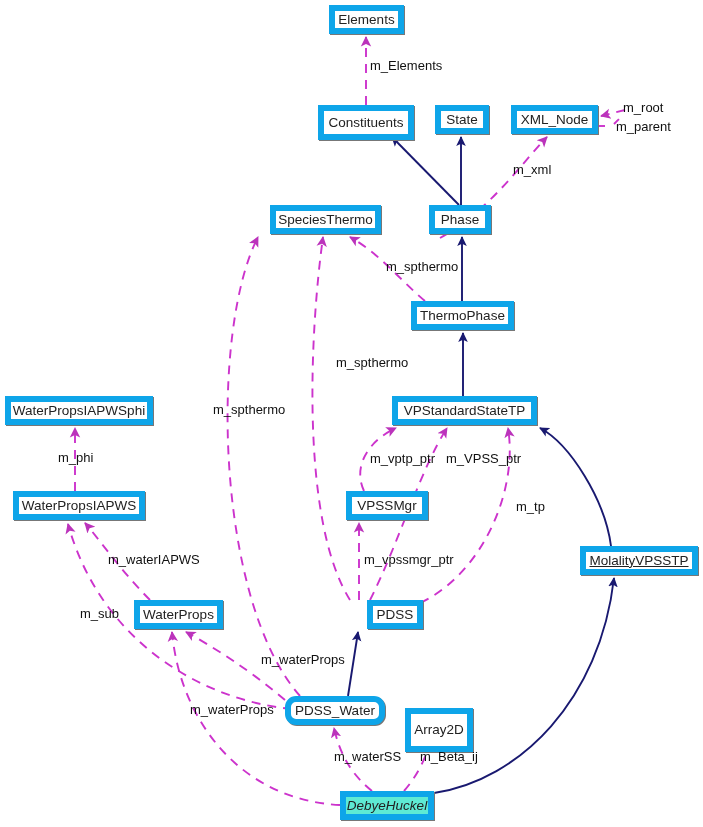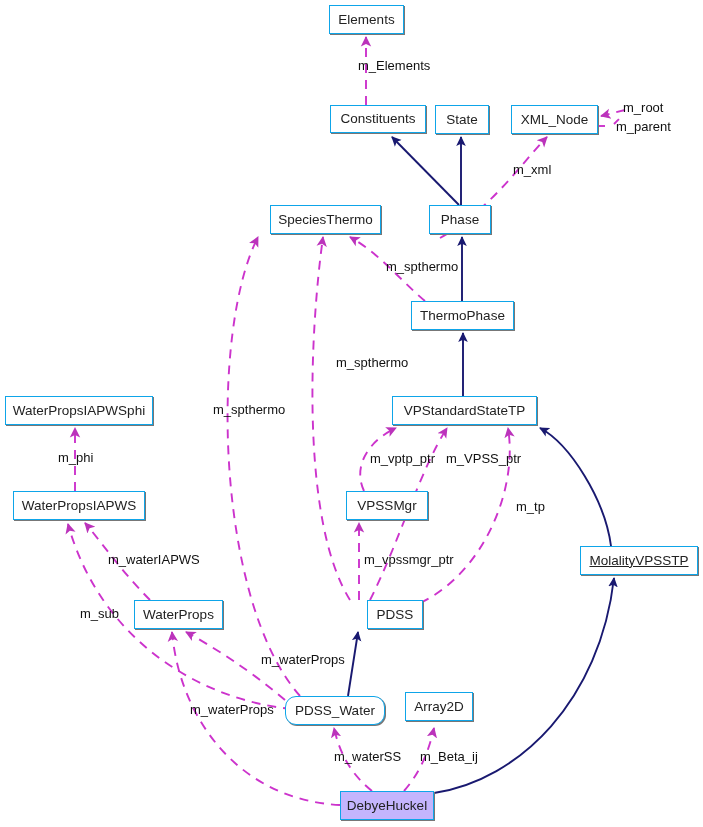--- a/index.html
+++ b/index.html
@@ -1,23 +1,23 @@
 <!DOCTYPE html>
 <html><head>
 <meta charset="utf-8">
 <style>
   html,body{margin:0;padding:0;background:#ffffff;}
   body{width:703px;height:827px;overflow:hidden;font-family:"Liberation Sans",sans-serif;}
   #diagram{position:relative;width:703px;height:827px;}
   svg#wires{position:absolute;left:0;top:0;width:703px;height:827px;}
-  .node{position:absolute;box-sizing:border-box;border:1px solid #0ea5e9;background:#ffffff;
+  .node{position:absolute;box-sizing:border-box;border:6px solid #0ea5e9;background:#ffffff;
         display:flex;align-items:center;justify-content:center;color:#222222;
         font-family:"Liberation Sans",sans-serif;font-size:13.5px;line-height:1;
         box-shadow:1px 1px 0 0 #777777;white-space:nowrap;}
-  .node.highlight{background:#c4b5fd;}
+  .node.highlight{background:#5eead4;font-style:italic;}
   .edge-label{position:absolute;color:#101010;font-family:"Liberation Sans",sans-serif;
               font-size:13px;line-height:1;white-space:nowrap;}
 </style>
 </head>
 <body>
 
 <div id="diagram">
 
   <svg id="wires" viewBox="0 0 703 827" xmlns="http://www.w3.org/2000/svg">
     <defs>
@@ -60,39 +60,39 @@
     </g>
 
     <g fill="none" stroke="#cc33cc" stroke-width="1.9" stroke-dasharray="7,6">
       <path d="M598,126 L608,126"></path>
       <path d="M614,124 L620,118"></path>
     </g>
   </svg>
 
   <div id="nodes-layer">
       <div class="node" style="left: 329px; top: 5px; width: 75px; height: 29px;">Elements</div>
-      <div class="node" style="left: 330px; top: 105px; width: 96px; height: 28px;">Constituents</div>
+      <div class="node" style="left: 318px; top: 105px; width: 96px; height: 35px;">Constituents</div>
       <div class="node" style="left: 435px; top: 105px; width: 54px; height: 29px;">State</div>
       <div class="node" style="left: 511px; top: 105px; width: 87px; height: 29px;">XML_Node</div>
       <div class="node" style="left: 270px; top: 205px; width: 111px; height: 29px;">SpeciesThermo</div>
       <div class="node" style="left: 429px; top: 205px; width: 62px; height: 29px;">Phase</div>
       <div class="node" style="left: 411px; top: 301px; width: 103px; height: 29px;">ThermoPhase</div>
       <div class="node" style="left: 5px; top: 396px; width: 148px; height: 29px;">WaterPropsIAPWSphi</div>
       <div class="node" style="left: 392px; top: 396px; width: 145px; height: 29px;">VPStandardStateTP</div>
       <div class="node" style="left: 13px; top: 491px; width: 132px; height: 29px;">WaterPropsIAPWS</div>
       <div class="node" style="left: 346px; top: 491px; width: 82px; height: 29px;">VPSSMgr</div>
       <div class="node" style="left: 580px; top: 546px; width: 118px; height: 29px; text-decoration: underline;">MolalityVPSSTP</div>
       <div class="node" style="left: 134px; top: 600px; width: 89px; height: 29px;">WaterProps</div>
       <div class="node" style="left: 332px; top: 600px; width: 56px; height: 29px; margin-left: 35px;">PDSS</div>
       <div class="node" style="left: 285px; top: 696px; width: 100px; height: 29px; border-radius: 11px;">PDSS_Water</div>
-      <div class="node" style="left: 405px; top: 692px; width: 68px; height: 29px;">Array2D</div>
+      <div class="node" style="left: 405px; top: 708px; width: 68px; height: 44px;">Array2D</div>
       <div class="node highlight" style="left: 340px; top: 791px; width: 94px; height: 29px;">DebyeHuckel</div>
     </div>
   <div id="labels-layer">
-      <div class="edge-label" style="left: 358px; top: 59px; text-align: center;">m_Elements</div>
+      <div class="edge-label" style="left: 370px; top: 59px; text-align: center;">m_Elements</div>
       <div class="edge-label" style="left: 623px; top: 101px;">m_root</div>
       <div class="edge-label" style="left: 616px; top: 120px;">m_parent</div>
       <div class="edge-label" style="left: 513px; top: 163px;">m_xml</div>
       <div class="edge-label" style="left: 386px; top: 260px;">m_spthermo</div>
       <div class="edge-label" style="left: 336px; top: 356px;">m_spthermo</div>
       <div class="edge-label" style="left: 213px; top: 403px;">m_spthermo</div>
       <div class="edge-label" style="left: 58px; top: 451px;">m_phi</div>
       <div class="edge-label" style="left: 370px; top: 452px;">m_vptp_ptr</div>
       <div class="edge-label" style="left: 446px; top: 452px;">m_VPSS_ptr</div>
       <div class="edge-label" style="left: 516px; top: 500px;">m_tp</div>

